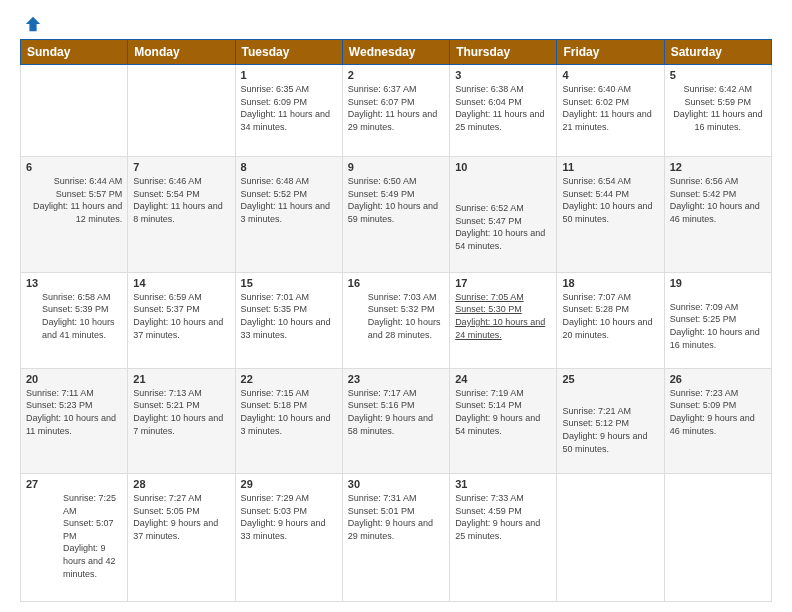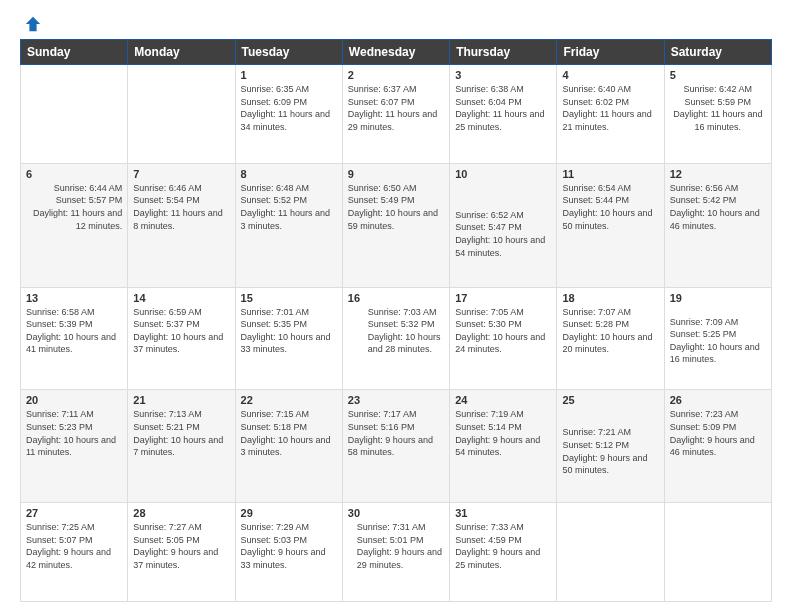--- a/index.html
+++ b/index.html
@@ -62,21 +62,21 @@
       color: #555;
     }
     .calendar {
       flex: 1;
       border: 1px solid #ccc;
       border-collapse: collapse;
       width: 100%;
       table-layout: fixed;
     }
     .calendar th {
-      background-color: #404040;
+      background-color: #a16207;
       color: white;
       text-align: left;
       padding: 5px 6px;
       font-size: 12px;
       border: 1px solid #1a5aa5;
     }
     .calendar td {
       vertical-align: top;
       padding: 4px 5px;
       border: 1px solid #ddd;
@@ -214,21 +214,21 @@
           <td>
             <span class="day-number">12</span>
             <div class="day-info" style="white-space: pre-line;">Sunrise: 6:56 AM
 Sunset: 5:42 PM
 Daylight: 10 hours and 46 minutes.</div>
           </td>
         </tr>
         <tr>
           <td>
             <span class="day-number">13</span>
-            <div class="day-info" style="white-space: pre-line;">Sunrise: 6:58 AM
+            <div class="day-info" style="white-space: pre-line; margin-left: 16px;">Sunrise: 6:58 AM
 Sunset: 5:39 PM
 Daylight: 10 hours and 41 minutes.</div>
           </td>
           <td>
             <span class="day-number">14</span>
             <div class="day-info" style="white-space: pre-line;">Sunrise: 6:59 AM
 Sunset: 5:37 PM
 Daylight: 10 hours and 37 minutes.</div>
           </td>
           <td>
@@ -238,21 +238,21 @@
 Daylight: 10 hours and 33 minutes.</div>
           </td>
           <td>
             <span class="day-number">16</span>
             <div class="day-info" style="white-space: pre-line; margin-left: 20px;">Sunrise: 7:03 AM
 Sunset: 5:32 PM
 Daylight: 10 hours and 28 minutes.</div>
           </td>
           <td>
             <span class="day-number">17</span>
-            <div class="day-info" style="white-space: pre-line;">Sunrise: 7:05 AM
+            <div class="day-info" style="white-space: pre-line; text-decoration: underline;">Sunrise: 7:05 AM
 Sunset: 5:30 PM
 Daylight: 10 hours and 24 minutes.</div>
           </td>
           <td>
             <span class="day-number">18</span>
             <div class="day-info" style="white-space: pre-line;">Sunrise: 7:07 AM
 Sunset: 5:28 PM
 Daylight: 10 hours and 20 minutes.</div>
           </td>
           <td>
@@ -302,39 +302,39 @@
           <td>
             <span class="day-number">26</span>
             <div class="day-info" style="white-space: pre-line;">Sunrise: 7:23 AM
 Sunset: 5:09 PM
 Daylight: 9 hours and 46 minutes.</div>
           </td>
         </tr>
         <tr>
           <td>
             <span class="day-number">27</span>
-            <div class="day-info" style="white-space: pre-line;">Sunrise: 7:25 AM
+            <div class="day-info" style="white-space: pre-line; margin-left: 37px;">Sunrise: 7:25 AM
 Sunset: 5:07 PM
 Daylight: 9 hours and 42 minutes.</div>
           </td>
           <td>
             <span class="day-number">28</span>
             <div class="day-info" style="white-space: pre-line;">Sunrise: 7:27 AM
 Sunset: 5:05 PM
 Daylight: 9 hours and 37 minutes.</div>
           </td>
           <td>
             <span class="day-number">29</span>
             <div class="day-info" style="white-space: pre-line;">Sunrise: 7:29 AM
 Sunset: 5:03 PM
 Daylight: 9 hours and 33 minutes.</div>
           </td>
           <td>
             <span class="day-number">30</span>
-            <div class="day-info" style="white-space: pre-line; margin-left: 9px;">Sunrise: 7:31 AM
+            <div class="day-info" style="white-space: pre-line;">Sunrise: 7:31 AM
 Sunset: 5:01 PM
 Daylight: 9 hours and 29 minutes.</div>
           </td>
           <td>
             <span class="day-number">31</span>
             <div class="day-info" style="white-space: pre-line;">Sunrise: 7:33 AM
 Sunset: 4:59 PM
 Daylight: 9 hours and 25 minutes.</div>
           </td>
           <td class="empty-cell"></td>

